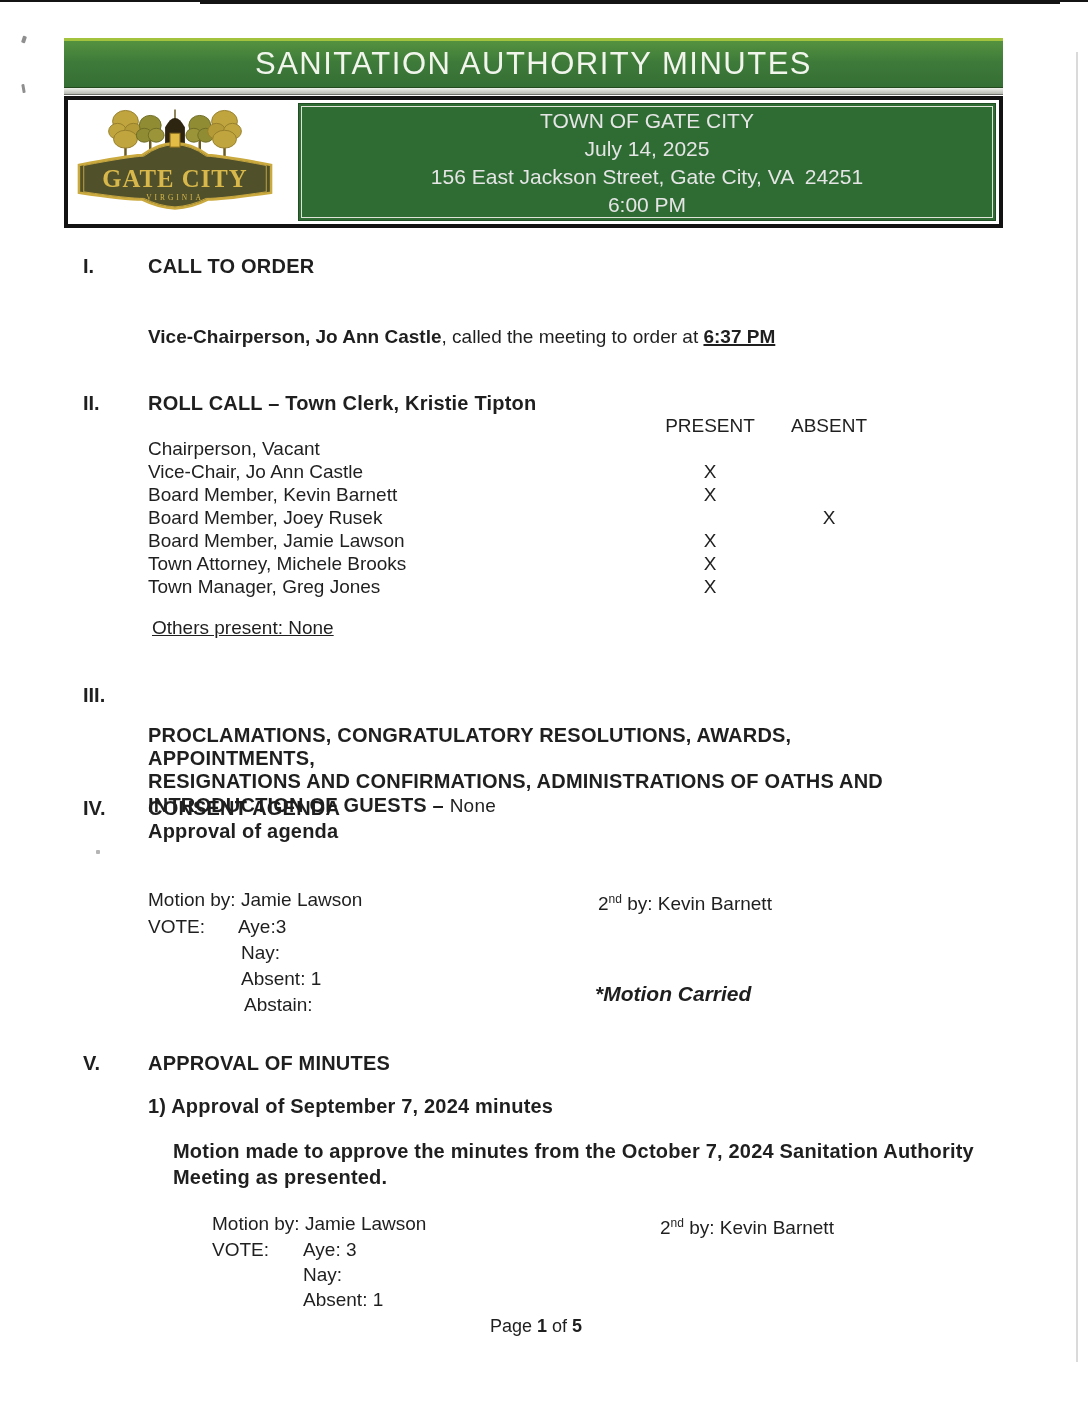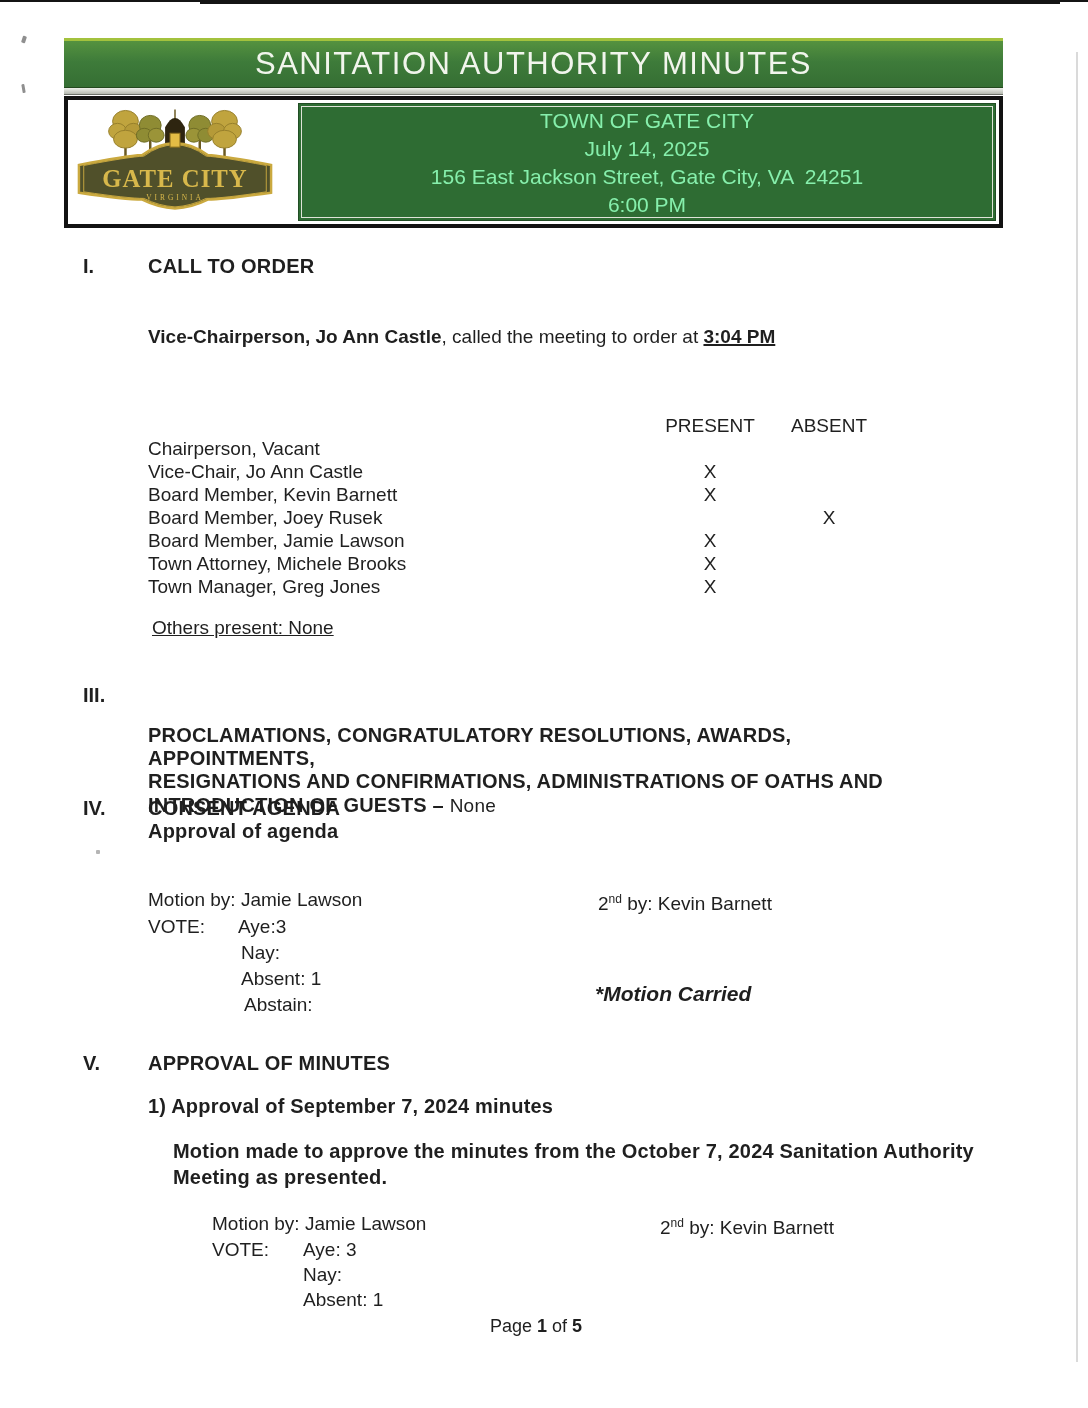--- a/index.html
+++ b/index.html
@@ -43,21 +43,21 @@
   
   .header-box{
     position:absolute;left:64px;top:96px;width:939px;height:132px;
     border:4px solid #121212;background:#ffffff;
     box-sizing:border-box;padding:3px;display:flex;
   }
   .logo-area{width:227px;background:#ffffff;display:flex;justify-content:flex-start;align-items:flex-start;}
   .info-panel{
     flex:1;background:#2e6c33;border:1px solid #214d24;box-sizing:border-box;
     outline:1px solid #dfe3d8;outline-offset:-4px;
-    color:#86efac;text-align:center;
+    color:#e5e5e5;text-align:center;
     display:flex;flex-direction:column;justify-content:center;gap:5px;
     font-size:21px;line-height:23px;
   }
   .info-line{white-space:pre;}
 
   
   .sec-row{display:flex;}
   .numeral{margin-left:83px;width:65px;font-weight:bold;font-size:20px;}
   .h{font-weight:bold;font-size:20px;letter-spacing:.2px;}
   .h-lines{width:812px;line-height:23.2px;}
@@ -134,22 +134,26 @@
       <div class="info-line">July 14, 2025</div>
       <div class="info-line">156 East Jackson Street, Gate City, VA  24251</div>
       <div class="info-line">6:00 PM</div>
     </div>
   </div>
 
   <div class="abs sec-row" style="left:0;top:255px;">
     <span class="numeral">I.</span>
     <span class="h">CALL TO ORDER</span>
   </div>
-  <div class="abs body-text pre" style="left:148px;top:325px;"><span class="b">Vice-Chairperson, Jo Ann Castle</span><span>, called the meeting to order at </span><span class="b u">3:04 PM</span></div>
-
+  <div class="abs body-text pre" style="left:148px;top:325px;"><span class="b">Vice-Chairperson, Jo Ann Castle</span><span>, called the meeting to order at </span><span class="b u">6:37 PM</span></div>
+
+  <div class="abs sec-row" style="left:0;top:392px;">
+    <span class="numeral">II.</span>
+    <span class="h">ROLL CALL – Town Clerk, Kristie Tipton</span>
+  </div>
   <div class="abs rc-head" style="left:148px;top:414px;">
     <span class="rc-sp"></span>
     <span class="rc-p">PRESENT</span>
     <span class="rc-a">ABSENT</span>
   </div>
   <div class="abs" style="left:148px;top:437px;">
     <div class="rc-row">
       <span class="rc-name">Chairperson, Vacant</span>
       <span class="rc-p"></span>
       <span class="rc-a"></span>

